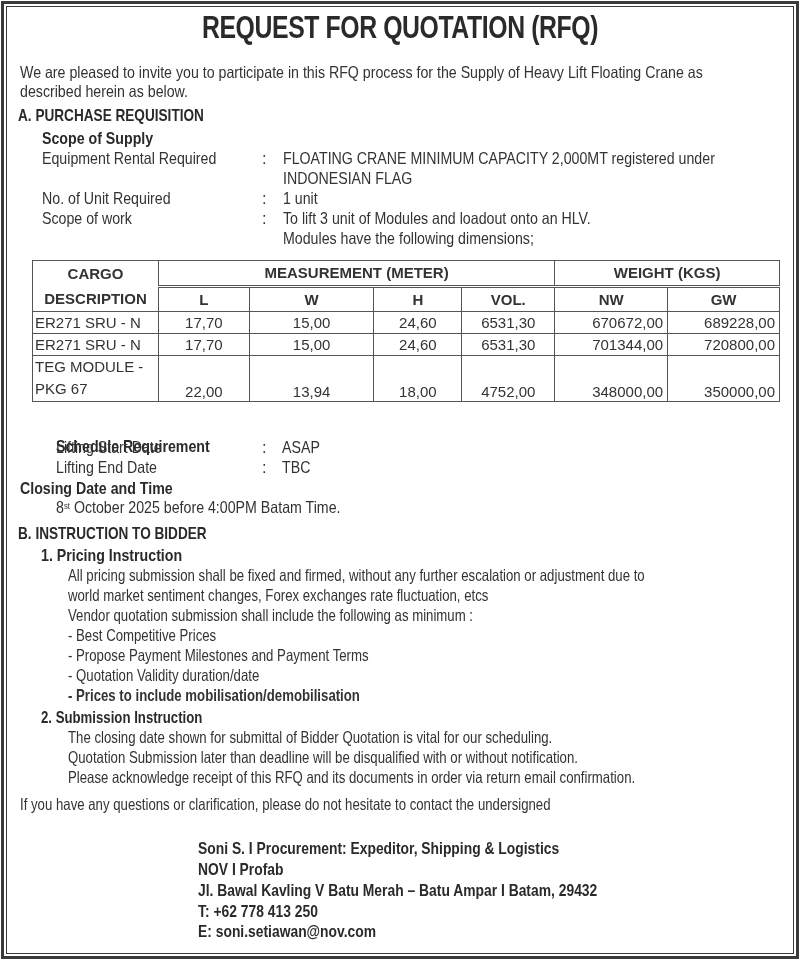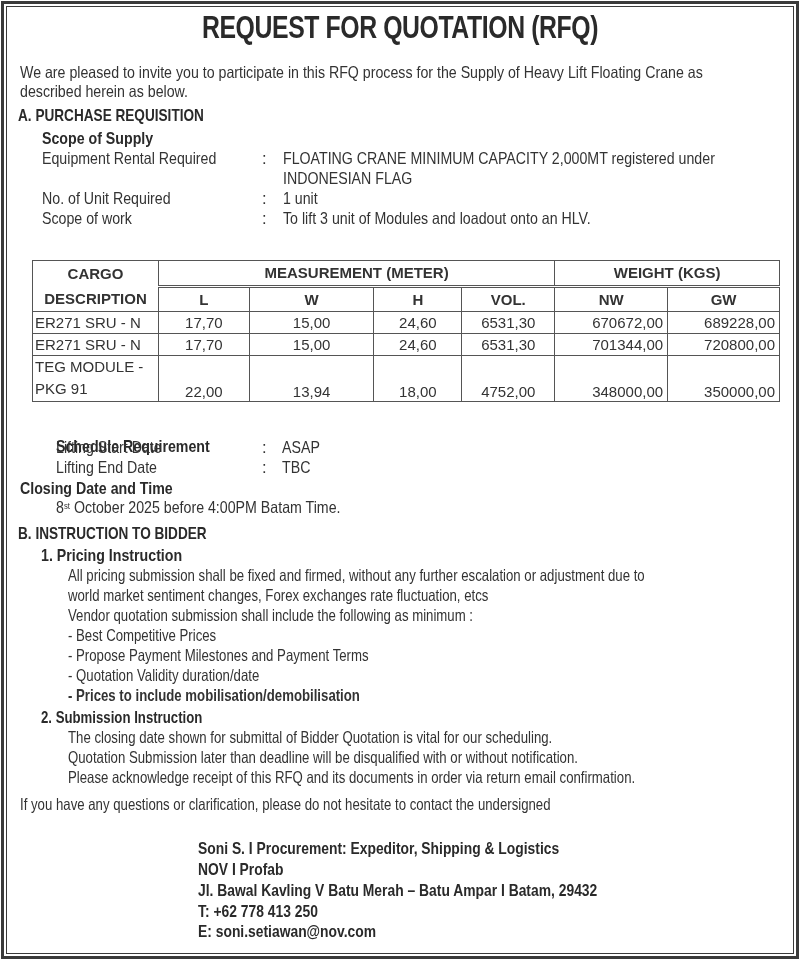--- a/index.html
+++ b/index.html
@@ -78,20 +78,21 @@
   <div class="txt" style="left:283px; top:148px;"><span class="cond">FLOATING CRANE MINIMUM CAPACITY 2,000MT registered under</span></div>
   <div class="txt" style="left:283px; top:168px;"><span class="cond">INDONESIAN FLAG</span></div>
 
   <div class="txt" style="left:42px; top:188px;"><span class="cond">No. of Unit Required</span></div>
   <div class="colon" style="left:262px; top:188px;">:</div>
   <div class="txt" style="left:283px; top:188px;"><span class="cond">1 unit</span></div>
 
   <div class="txt" style="left:42px; top:208px;"><span class="cond">Scope of work</span></div>
   <div class="colon" style="left:262px; top:208px;">:</div>
   <div class="txt" style="left:283px; top:208px;"><span class="cond">To lift 3 unit of Modules and loadout onto an HLV.</span></div>
+  <div class="txt" style="left:283px; top:228px;"><span class="cond">Modules have the following dimensions;</span></div>
 
   <table class="cargo">
     <colgroup>
       <col style="width:126px">
         <col style="width:91px">
         <col style="width:125px">
         <col style="width:88px">
         <col style="width:93px">
         <col style="width:113px">
         <col style="width:112px">
@@ -127,21 +128,21 @@
       <td>17,70</td>
       <td>15,00</td>
       <td>24,60</td>
       <td>6531,30</td>
       <td class="num-r">701344,00</td>
       <td class="num-r">720800,00</td>
     </tr>
     <tr class="tall">
       <td class="desc">
         <div>TEG MODULE -</div>
-        <div>PKG 91</div>
+        <div>PKG 67</div>
       </td>
       <td>22,00</td>
       <td>13,94</td>
       <td>18,00</td>
       <td>4752,00</td>
       <td class="num-r">348000,00</td>
       <td class="num-r">350000,00</td>
     </tr>
   </tbody>
     </table>

